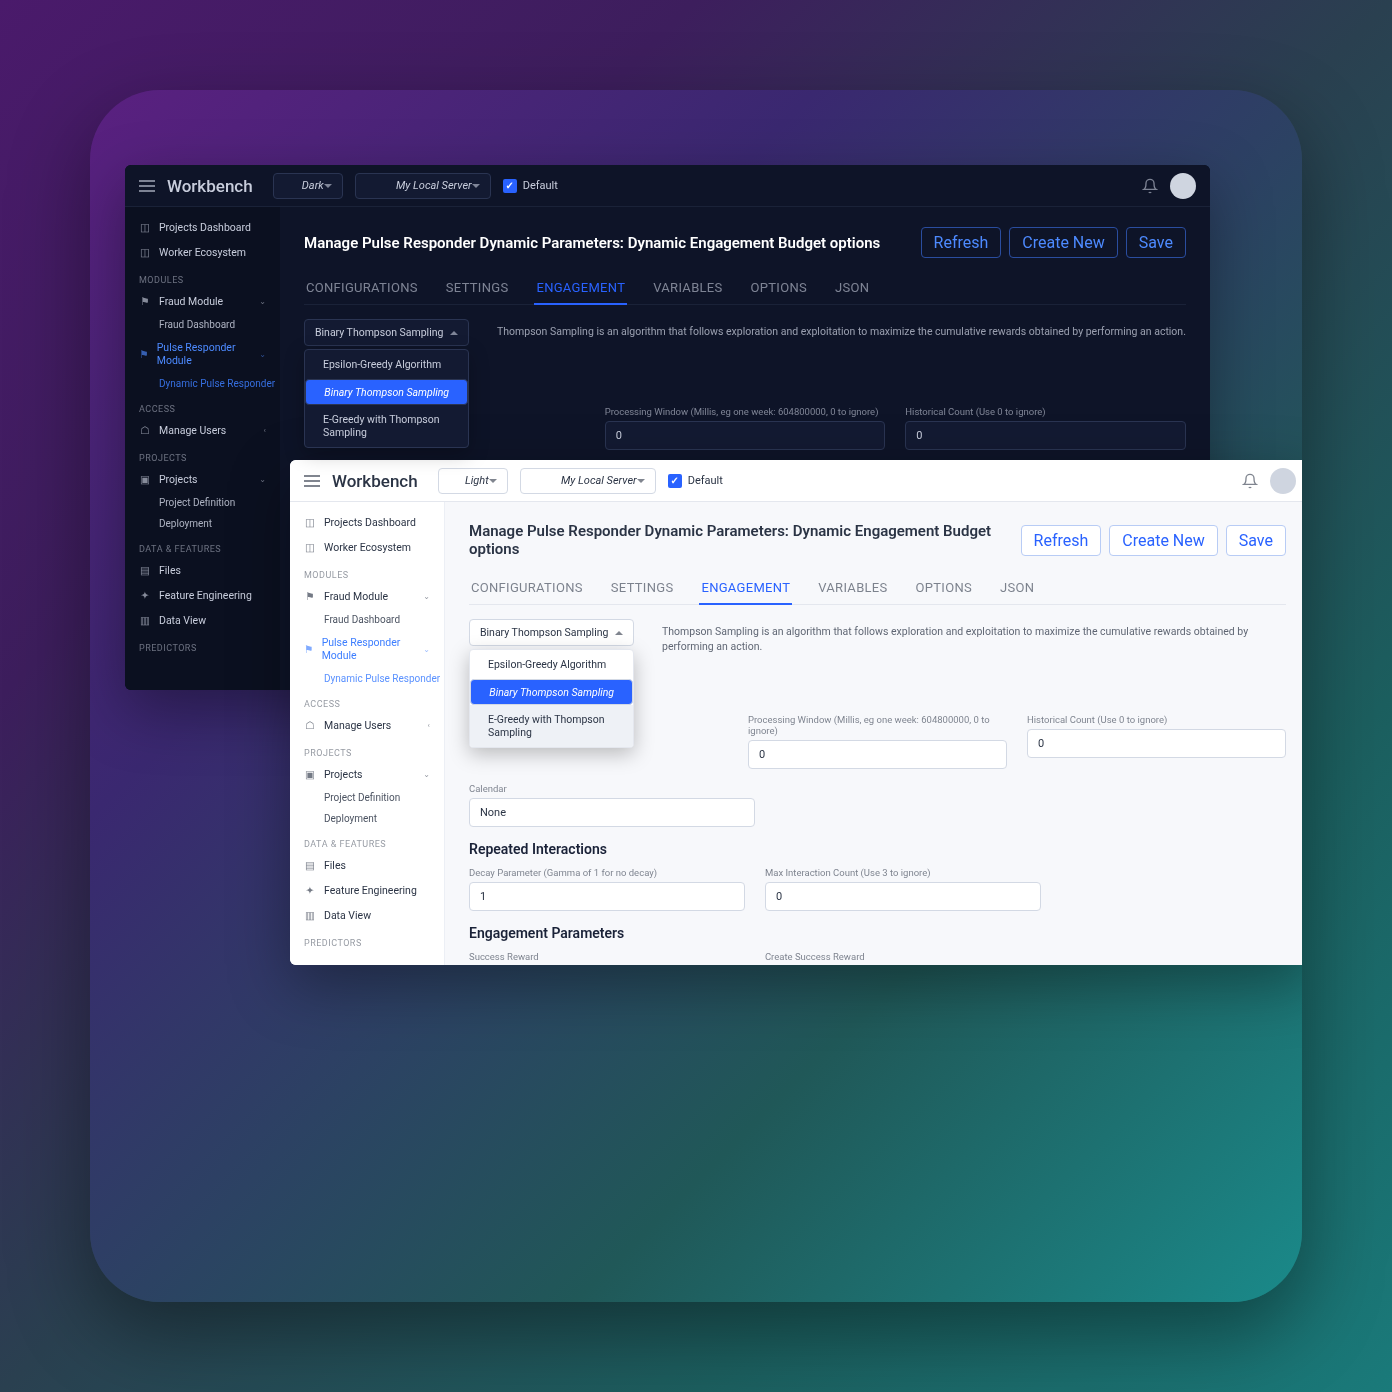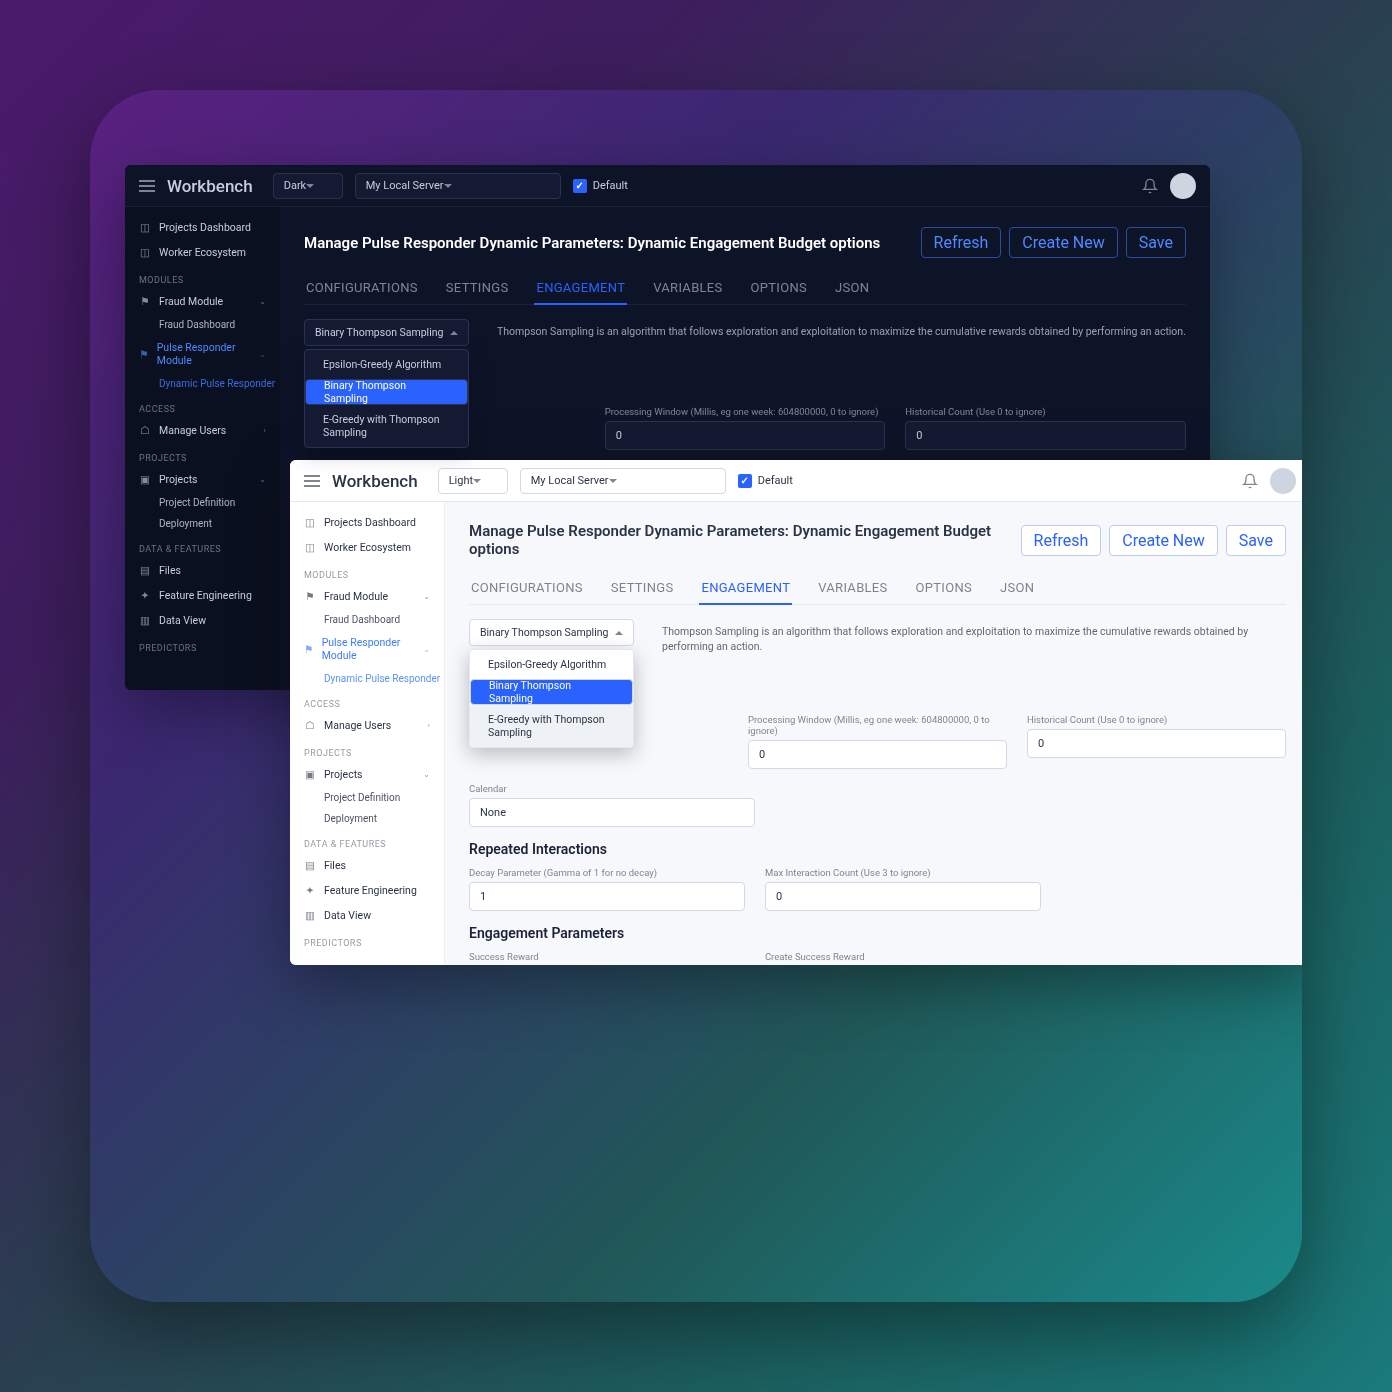--- a/index.html
+++ b/index.html
@@ -11,25 +11,25 @@
 .window.dark { background:#0b1020; color:#c8cddc; top:75px; left:35px; width:1085px; height:525px; }
 .window.light { background:#f3f5f8; color:#2b3445; top:370px; left:200px; width:1020px; height:505px; }
 
 
 .topbar { display:flex; align-items:center; height:42px; padding:0 14px; gap:12px; flex-shrink:0; }
 .dark .topbar { background:#0e1428; border-bottom:1px solid #1a2238; }
 .light .topbar { background:#fff; border-bottom:1px solid #e4e7ee; }
 .hamburger { width:16px; height:12px; display:flex; flex-direction:column; justify-content:space-between; cursor:pointer; }
 .hamburger span { height:2px; background:currentColor; opacity:.6; }
 .brand { font-size:17px; font-weight:500; margin-right:8px; }
-.sel { display:flex; align-items:center; justify-content:flex-start; padding:0 10px; height:26px; border-radius:4px; font-size:11px; cursor:pointer; }
+.sel { display:flex; align-items:center; justify-content:flex-end; padding:0 10px; height:26px; border-radius:4px; font-size:11px; cursor:pointer;font-style:italic; }
 .dark .sel { border:1px solid #2a3452; background:#131a32; }
 .light .sel { border:1px solid #d3d9e4; background:#fff; }
 .sel.theme { width:70px; }
-.sel.server { width:206px; }
+.sel.server { width:136px; }
 .chev { width:0; height:0; border-left:4px solid transparent; border-right:4px solid transparent; border-top:4px solid currentColor; opacity:.6; }
 .chk-row { display:flex; align-items:center; gap:6px; font-size:11px; }
 .chk { width:14px; height:14px; background:#2962ff; border-radius:2px; display:flex; align-items:center; justify-content:center; color:#fff; font-size:10px; font-weight:bold; }
 .topbar .spacer { flex:1; }
 .bell { width:16px; height:16px; opacity:.6; }
 .avatar { width:26px; height:26px; border-radius:50%; background:#cfd5e0; }
 .dark .avatar { background:#cfd5e0; }
 
 
 .body { display:flex; flex:1; overflow:hidden; }

